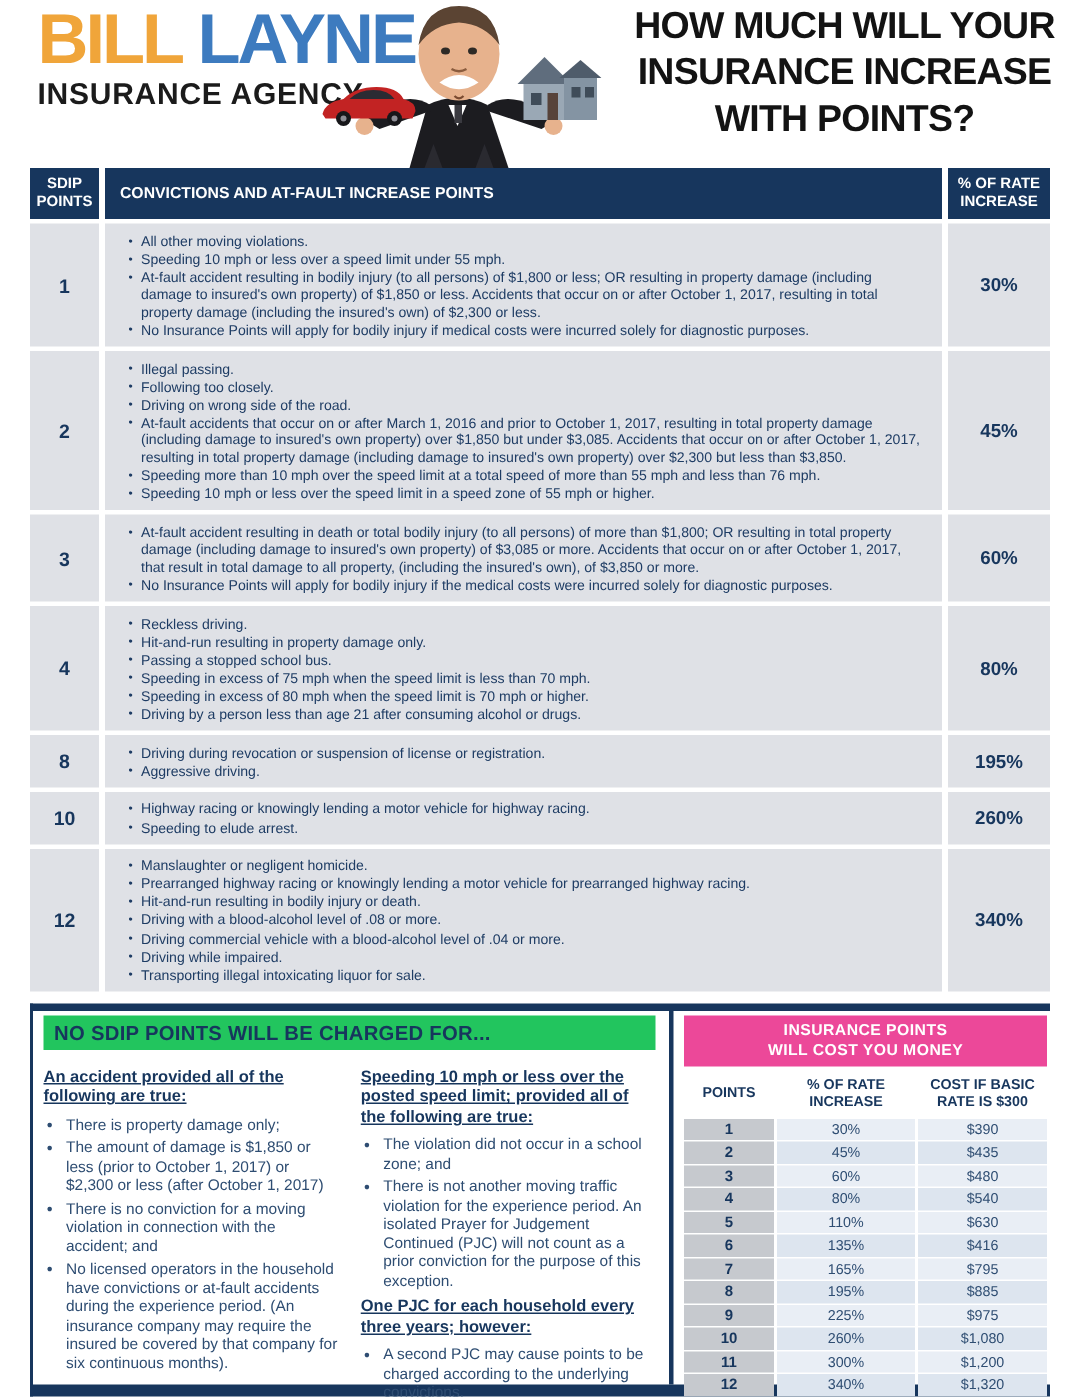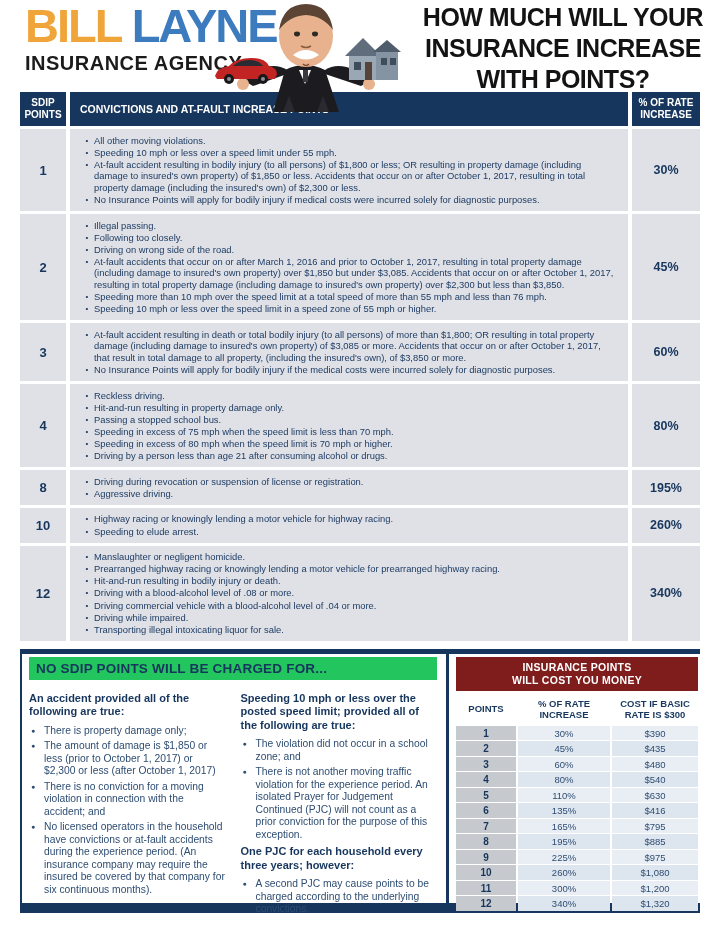--- a/index.html
+++ b/index.html
@@ -1,20 +1,20 @@
 <!DOCTYPE html>
 <html><head>
 <meta charset="utf-8">
 <style>
   html,body{margin:0;padding:0;}
   body{width:720px;height:931px;background:#ffffff;font-family:"Liberation Sans",sans-serif;position:relative;overflow:hidden;}
   .page{position:relative;width:720px;height:931px;}
 
   
-  .header{position:relative;height:92px;}
+  .header{position:relative;height:112px;}
   .logo{position:absolute;left:25px;top:1px;}
   .logo-line1{font-size:47px;font-weight:bold;letter-spacing:-2px;line-height:50px;white-space:nowrap;}
   .logo-bill{color:#f0a53a;}
   .logo-layne{color:#3d7bbf;}
   .logo-line2{font-size:20px;font-weight:bold;color:#1b1b1b;letter-spacing:0.5px;margin-top:1px;}
   .mascot{position:absolute;left:213px;top:0;width:188px;height:114px;z-index:5;}
   .title{position:absolute;right:6px;top:2px;width:302px;text-align:center;color:#131313;font-weight:bold;font-size:25px;line-height:31px;letter-spacing:-0.5px;}
 
   
   .main-table{margin:0 20px;}
@@ -31,28 +31,28 @@
   .bullet-item{display:flex;margin:0.5px 0;}
   .bullet{width:14px;text-align:center;flex:none;font-size:8px;line-height:11.6px;color:#1e3c64;}
   .btext{flex:1;}
 
   
   .bottom{margin:8px 20px 0;border-top:5px solid #17365d;border-bottom:10px solid #17365d;border-left:2px solid #17365d;display:flex;height:249px;}
   .np-box{width:420px;border-right:3px solid #17365d;padding:3px 9px 0 7px;box-sizing:content-box;}
   .np-title{background:#22c55e;color:#17365d;font-weight:bold;font-size:13.5px;padding:4px 7px;letter-spacing:0.2px;}
   .np-cols{display:flex;gap:15px;margin-top:8px;}
   .np-col{flex:1;}
-  .np-heading{font-weight:bold;color:#17365d;font-size:11px;line-height:13.5px;margin:4px 0 6px;}
+  .np-heading{font-weight:bold;color:#17365d;font-size:11px;line-height:13.5px;margin:4px 0 6px;text-decoration:underline;}
   .np-item{display:flex;margin:1px 0 3px;}
   .np-bullet{width:13px;flex:none;font-size:7px;line-height:12.5px;text-align:left;padding-left:2px;color:#2e4d72;}
   .np-text{flex:1;font-size:10.3px;line-height:12.5px;color:#2e4d72;}
 
   
   .cost{flex:1;padding:3px 2px 0 7px;}
-  .ct-title{background:#7f1d1d;color:#ffffff;font-weight:bold;font-size:10.5px;line-height:13px;text-align:center;padding:4px 0;letter-spacing:0.3px;}
+  .ct-title{background:#ec4899;color:#ffffff;font-weight:bold;font-size:10.5px;line-height:13px;text-align:center;padding:4px 0;letter-spacing:0.3px;}
   .ct-head,.ct-row{display:grid;grid-template-columns:60px 92px 86px;column-gap:2px;}
   .ct-head{margin-top:2px;}
   .ct-head .hc{color:#17365d;font-weight:bold;font-size:9.5px;line-height:11px;display:flex;align-items:center;justify-content:center;text-align:center;padding:5px 4px;background:#ffffff;}
   .ct-row{margin-top:1px;}
   .ct-c1{background:#c6c9ce;color:#17365d;font-weight:bold;font-size:10px;display:flex;align-items:center;justify-content:center;height:14.5px;}
   .ct-c2,.ct-c3{background:#e9eef5;color:#2e4d72;font-size:9.5px;display:flex;align-items:center;justify-content:center;height:14.5px;}
   .ct-row.alt .ct-c2,.ct-row.alt .ct-c3{background:#dde5ef;}
 </style>
 </head>
 <body>

